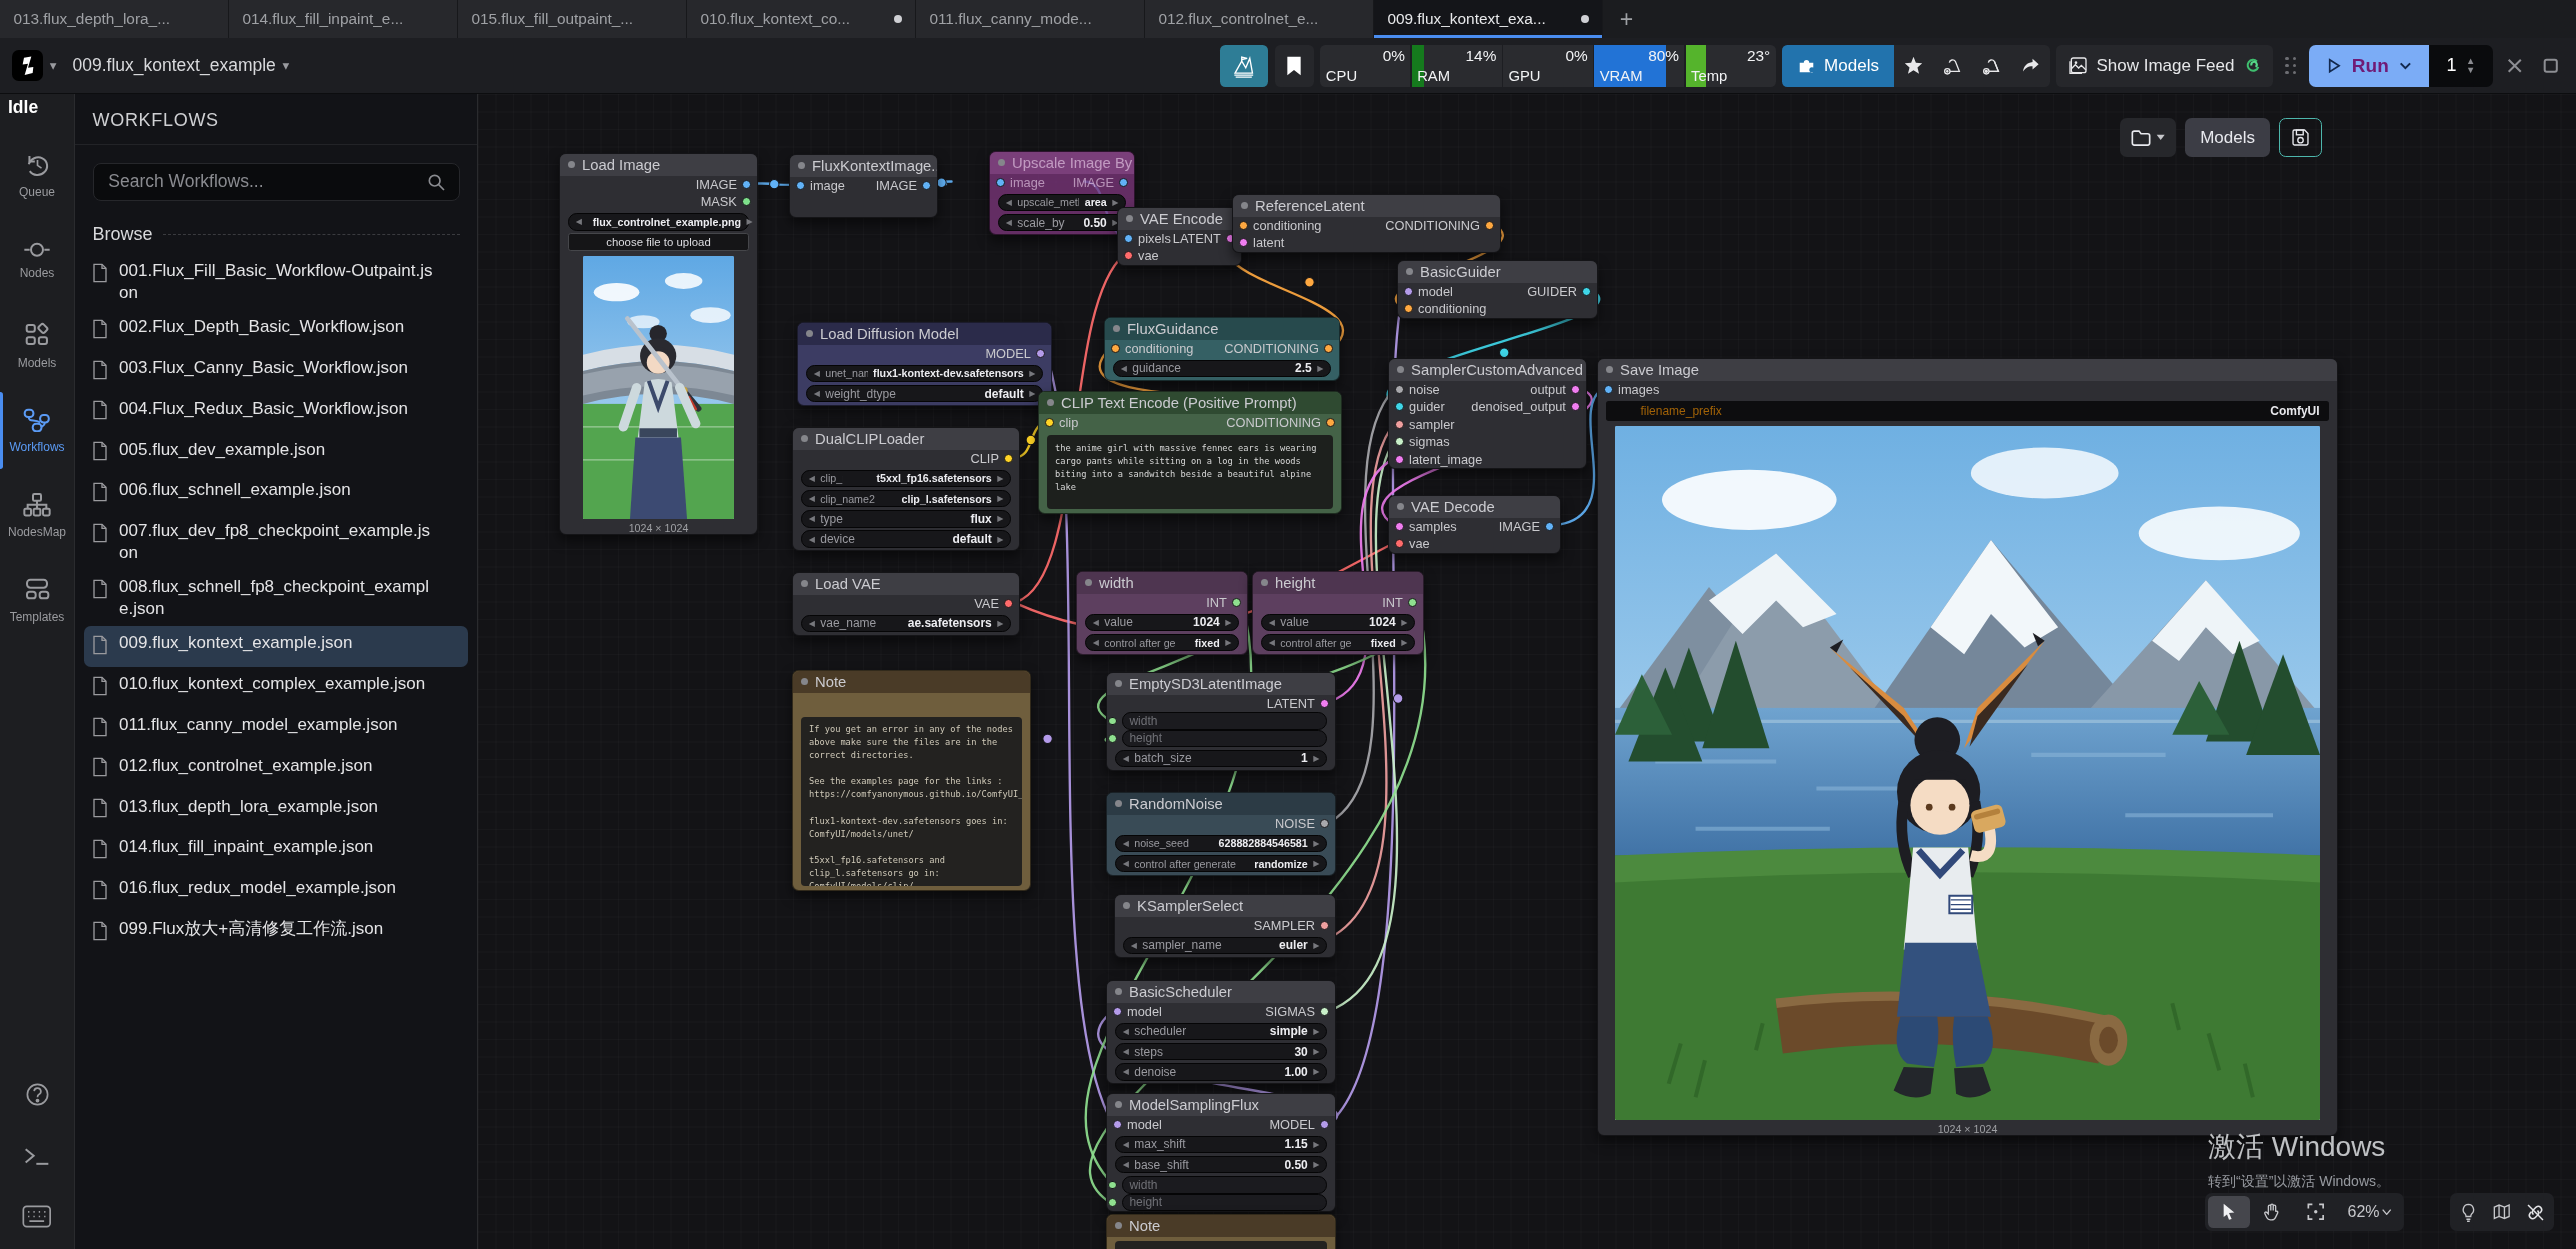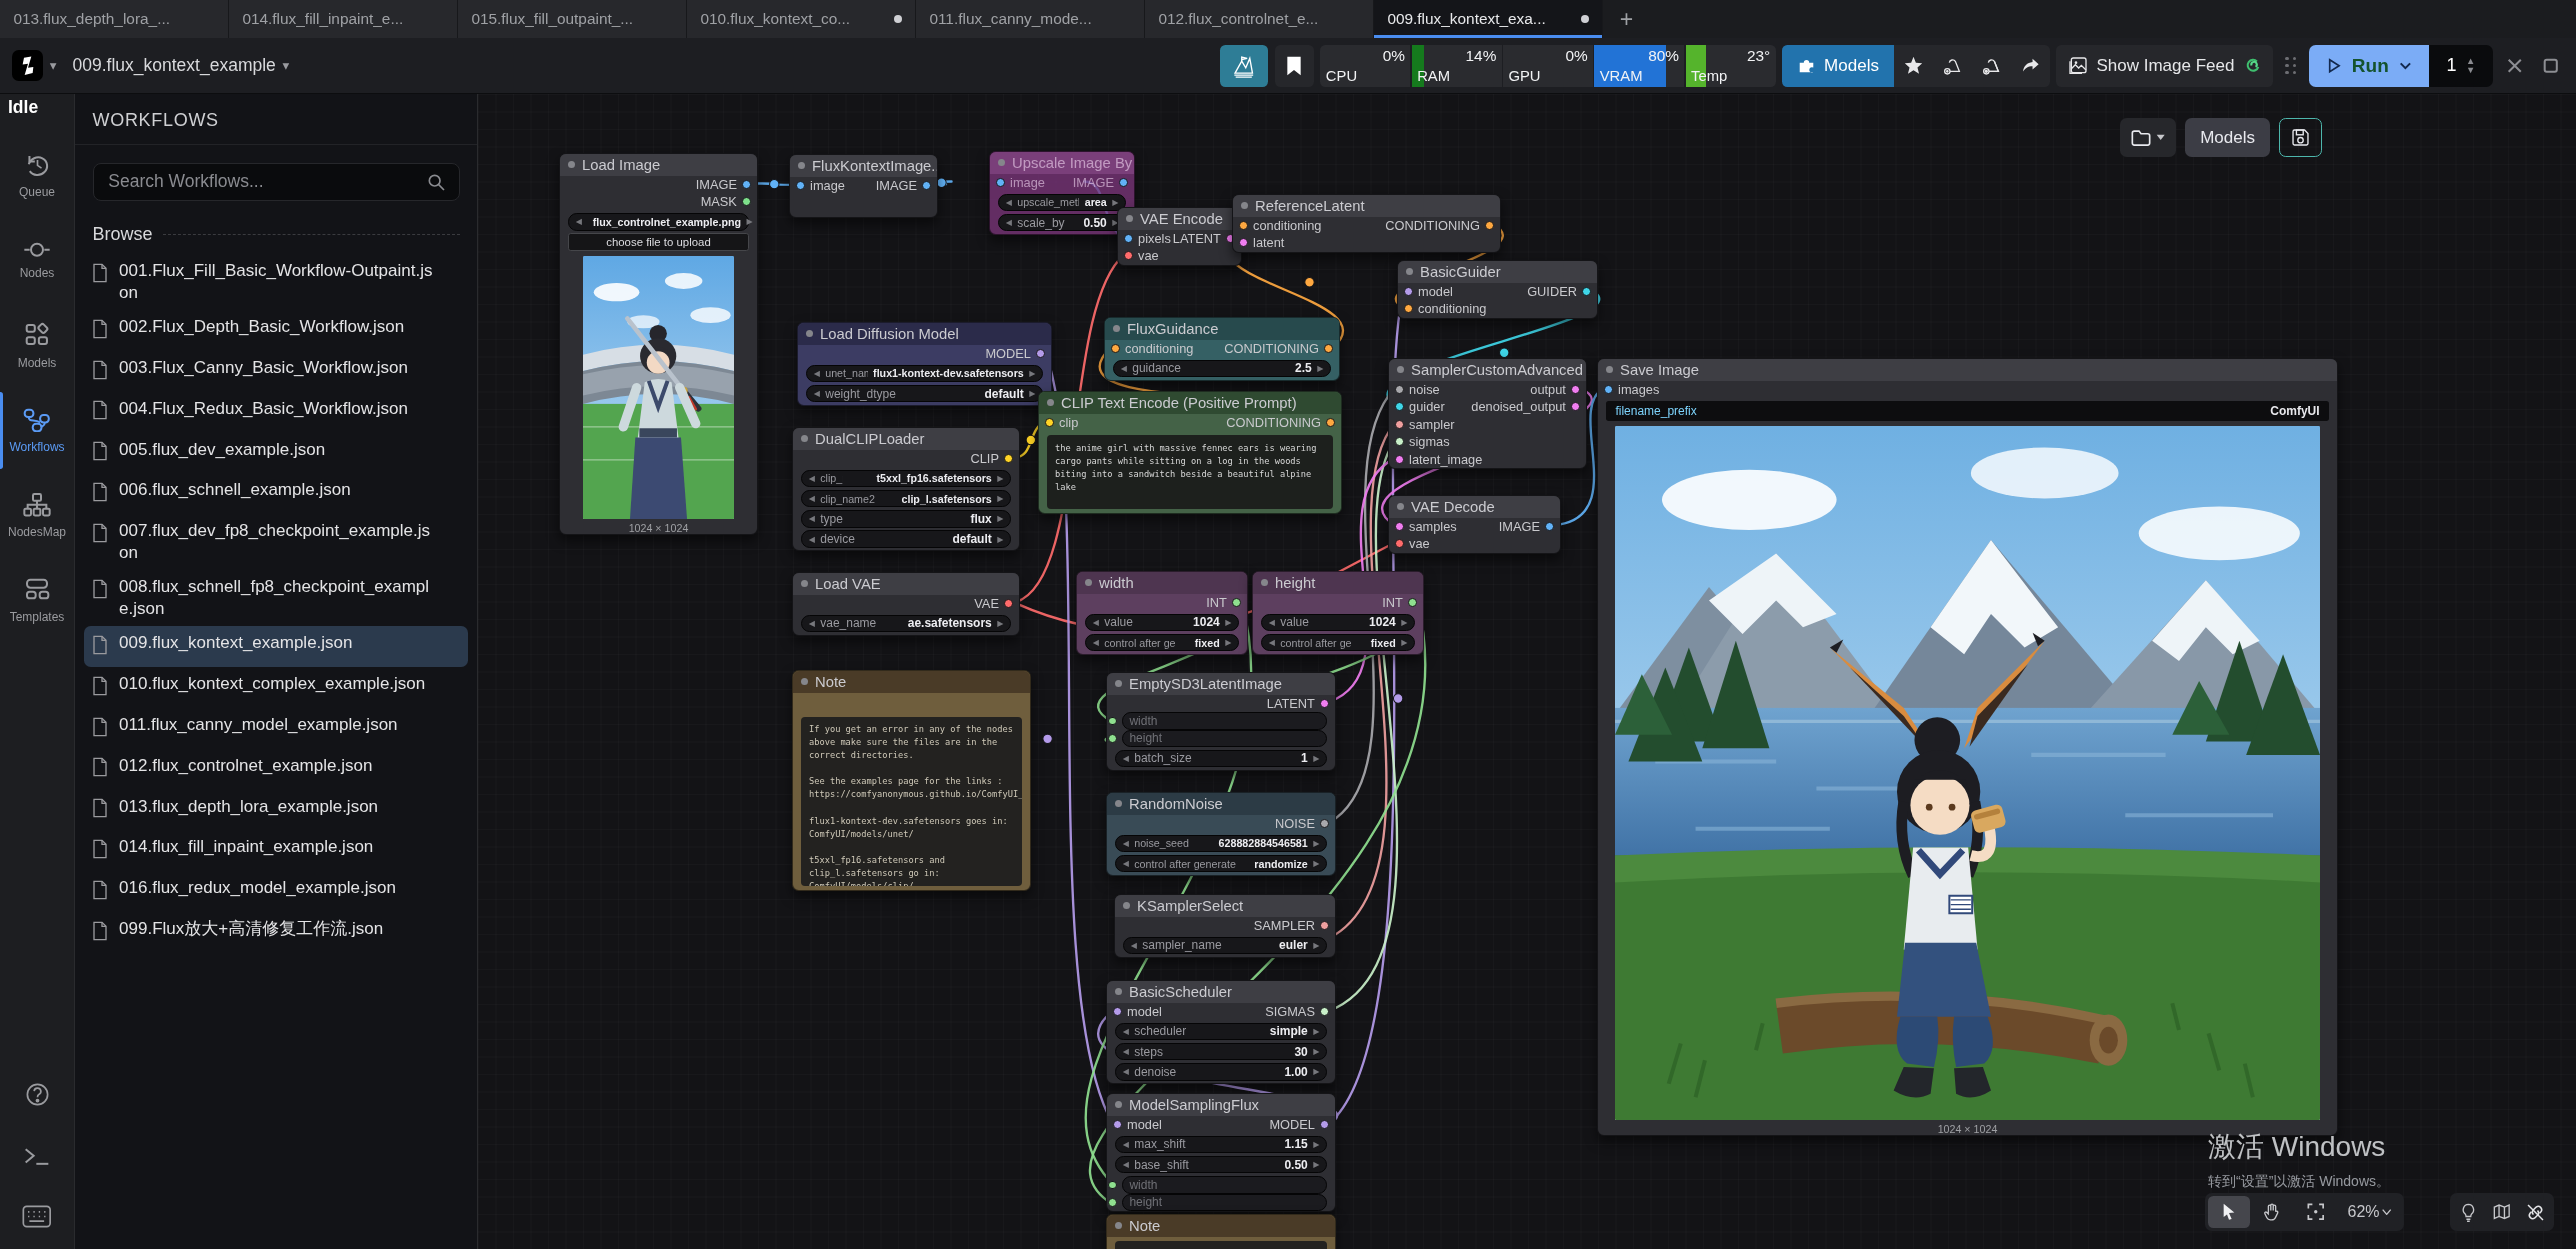--- a/index.html
+++ b/index.html
@@ -29,21 +29,21 @@
   .meter .fill { position:absolute; left:0; top:0; bottom:0; }
   .meter .mlabel { position:absolute; left:5.4px; bottom:2.7px; color:#f2f3f5; font-size:14.8px; }
   .meter .mvalue { position:absolute; right:5.4px; top:2.7px; color:#f2f3f5; font-size:15.4px; }
   .mgroup { display:flex; border-radius:5.4px; overflow:hidden; background:#26272b; }
   .manager { background:#2273ad; padding:0 14.8px; display:flex; gap:8px; align-items:center; color:#fff; font-size:17px; height:42px; cursor:pointer; }
   .icell { width:39px; height:42px; display:flex; align-items:center; justify-content:center; cursor:pointer; }
   .feedbtn { background:#26272b; border-radius:5.4px; height:42px; display:flex; align-items:center; gap:8px; padding:0 12px; color:#e6e7e9; font-size:17px; cursor:pointer; }
   .grip { display:grid; grid-template-columns:4px 4px; gap:3.4px; margin:0 5.4px; }
   .grip i { width:3.4px; height:3.4px; border-radius:50%; background:#6d6e73; }
   .rungroup { display:flex; height:42px; border-radius:6.7px; overflow:hidden; }
-  .runbtn { background:#7bacf6; color:#14532d; display:flex; align-items:center; gap:9.4px; padding:0 16px; font-size:19px; font-weight:bold; cursor:pointer; }
+  .runbtn { background:#7bacf6; color:#701a75; display:flex; align-items:center; gap:9.4px; padding:0 16px; font-size:19px; font-weight:bold; cursor:pointer; }
   .countbox { background:#0a0b0d; width:64px; color:#fff; font-size:18px; display:flex; align-items:center; justify-content:center; gap:9.4px; cursor:pointer; }
   .steppers { display:flex; flex-direction:column; color:#8a8b90; font-size:9.4px; line-height:8.7px; }
 
   
   #rail { position:absolute; left:0; top:94px; width:75px; bottom:0; background:#1d1e21; border-right:0.7px solid #2a2b2e; display:flex; flex-direction:column; align-items:center; padding-top:39px; }
   .railitem { width:75px; height:85px; display:flex; flex-direction:column; align-items:center; justify-content:center; gap:5.4px; color:#9a9b9f; font-size:12px; position:relative; cursor:pointer; }
   .railitem.active { color:#5b9bf5; }
   .railitem.active::before { content:""; position:absolute; left:0; top:4px; bottom:4px; width:3.4px; background:#4a8df0; border-radius:0 2.7px 2.7px 0; }
   #railbottom { margin-top:auto; display:flex; flex-direction:column; gap:35px; padding-bottom:19px; align-items:center; }
   #idle { position:absolute; left:8px; top:97px; color:#fff; font-size:17.5px; font-weight:bold; z-index:6; }
@@ -81,21 +81,21 @@
   .nin, .nout { display:flex; align-items:center; gap:5.4px; }
   .nout { margin-left:auto; }
   .sdot { width:8.7px; height:8.7px; border-radius:50%; border:1.3px solid #17171a; flex:none; }
   .widget { height:17.5px; margin:2.7px 8px; background:#17171a; border:0.7px solid #050506; border-radius:8.7px; display:flex; align-items:center; padding:0 6.7px; gap:5.4px; font-size:12px; }
   .widget .wl { color:#9a9aa0; white-space:nowrap; overflow:hidden; }
   .widget .wv { margin-left:auto; color:#ededf1; font-weight:bold; white-space:nowrap; }
   .widget .arr { color:#77787d; font-size:8px; flex:none; }
   .widget.ghostw { background:#1b1b1f; }
   .widget.ghostw .wl { color:#6f7076; }
   .bar { height:20px; margin:2.7px 8px; background:#0d0d0f; border-radius:2.7px; display:flex; align-items:center; justify-content:space-between; padding:0 9.4px; font-size:12px; }
-  .bar .wl { color:#7dd3fc; } .bar .wv { color:#e8e8ec; font-weight:bold; }
+  .bar .wl { color:#a16207;margin-left:25px; } .bar .wv { color:#e8e8ec; font-weight:bold; }
   .btnw { height:17.5px; margin:2.7px 8px; background:#151517; border:0.7px solid #45464a; border-radius:2.7px; display:flex; align-items:center; justify-content:center; color:#dddde1; font-size:11.4px; cursor:pointer; }
   .textbox { margin:4px 8px; background:#232220; border-radius:4px; padding:6.7px 8px; color:#cfc9b8; font-family:"DejaVu Sans Mono", monospace; font-size:8.7px; line-height:1.5; white-space:pre-wrap; overflow:hidden; }
   .textbox.prompt { background:#1d201d; color:#d8d8d8; }
   .caption { text-align:center; color:#9fa0a4; font-size:10.7px; margin-top:2.7px; }
   .preview { display:block; margin:5.4px auto 0; border-radius:1.3px; }
   .ghostrow { position:relative; }
   .ghostrow .sdot { position:absolute; left:1.3px; top:4.7px; }
 
   
   #cvtopright { position:absolute; left:2120px; top:118px; z-index:10; display:flex; gap:9.4px; align-items:center; }

